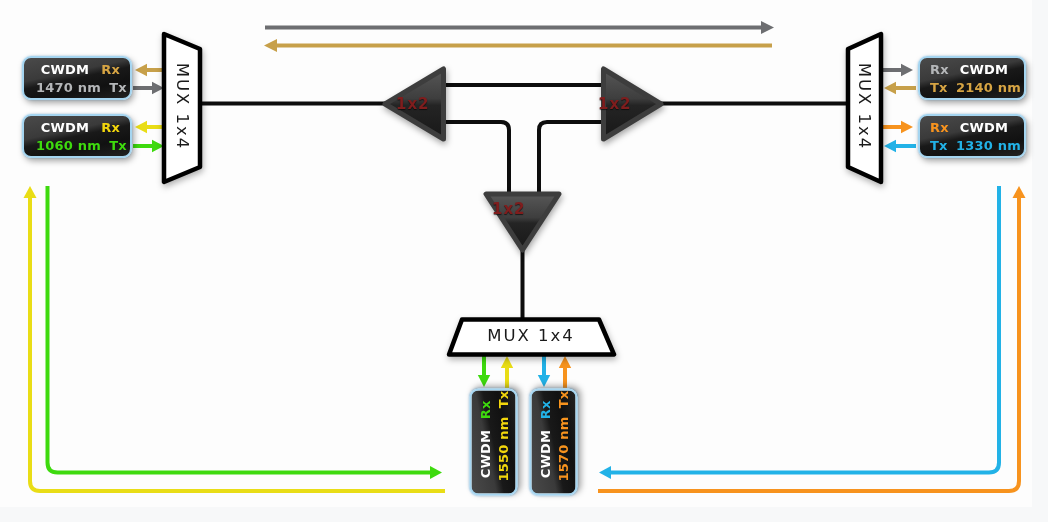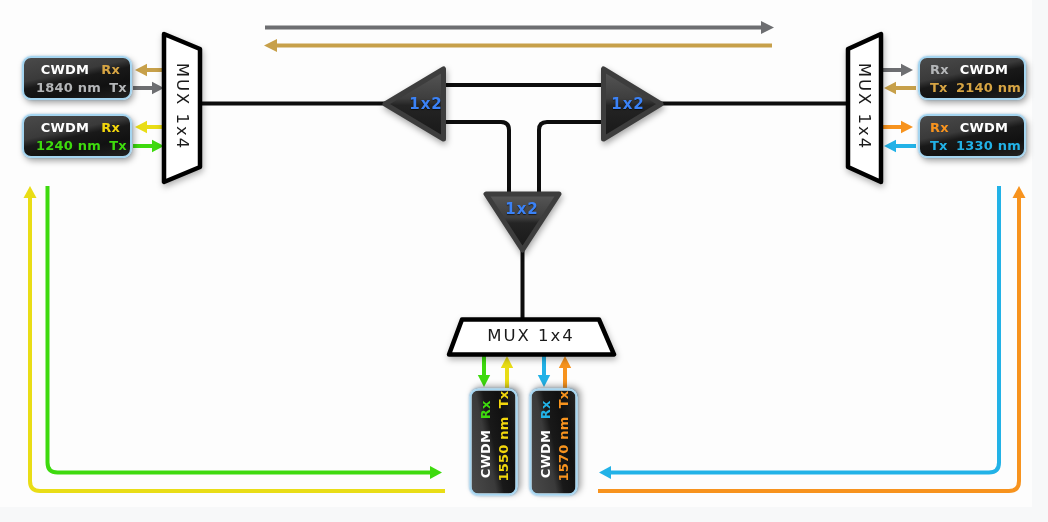--- a/index.html
+++ b/index.html
@@ -18,21 +18,21 @@
   .box .row{display:flex;align-items:center;line-height:17px;font-size:13px;font-weight:bold;letter-spacing:.2px;white-space:nowrap;}
   .box .row .mid{flex:1;text-align:center;}
   .box.pl .row{padding:0 10px 0 12px;}
   .box.pr .row{padding:0 12px 0 10px;}
   .box.pl .port{min-width:26px;text-align:right;}
   .box.pr .port{min-width:26px;text-align:left;}
   .rot{transform:rotate(-90deg);width:107px;height:48px;}
   .vlab{position:absolute;width:120px;text-align:center;transform:rotate(90deg);
         font-size:16.5px;letter-spacing:2px;color:#1a1a1a;font-weight:normal;}
   .hlab{position:absolute;width:120px;text-align:center;font-size:16.5px;letter-spacing:2px;color:#1a1a1a;font-weight:normal;}
-  .tlab{position:absolute;width:60px;text-align:center;font-size:15px;letter-spacing:1px;color:#3b82f6;font-weight:bold;
+  .tlab{position:absolute;width:60px;text-align:left;font-size:15px;letter-spacing:1px;color:#7f1d1d;font-weight:bold;
         text-shadow:0 1px 1px rgba(0,0,0,.6);}
 </style>
 </head>
 <body>
 
 <div id="stage">
   <div id="edge-right"></div>
   <div id="edge-bottom"></div>
 
   <svg width="1048" height="522" viewBox="0 0 1048 522">
@@ -109,32 +109,32 @@
   <div class="tlab" style="left:396px;top:95px;">1x2</div>
   <div class="tlab" style="left:598px;top:95px;">1x2</div>
   <div class="tlab" style="left:492px;top:200px;">1x2</div>
 
   <div class="box pl" style="left:22px;top:56px;">
     <div class="row">
       <span class="mid" style="color: rgb(255, 255, 255);">CWDM</span>
       <span class="port" style="color: rgb(214, 164, 67);">Rx</span>
     </div>
     <div class="row">
-      <span class="mid" style="color: rgb(180, 182, 184);">1840 nm</span>
+      <span class="mid" style="color: rgb(180, 182, 184);">1470 nm</span>
       <span class="port" style="color: rgb(180, 182, 184);">Tx</span>
     </div>
   </div>
 
   <div class="box pl" style="left:22px;top:114px;">
     <div class="row">
       <span class="mid" style="color: rgb(255, 255, 255);">CWDM</span>
       <span class="port" style="color: rgb(242, 214, 12);">Rx</span>
     </div>
     <div class="row">
-      <span class="mid" style="color: rgb(62, 218, 14);">1240 nm</span>
+      <span class="mid" style="color: rgb(62, 218, 14);">1060 nm</span>
       <span class="port" style="color: rgb(62, 218, 14);">Tx</span>
     </div>
   </div>
 
   <div class="box pr" style="left:918px;top:56px;width:108px;">
     <div class="row">
       <span class="port" style="color: rgb(180, 182, 184);">Rx</span>
       <span class="mid" style="color: rgb(255, 255, 255);">CWDM</span>
     </div>
     <div class="row">

